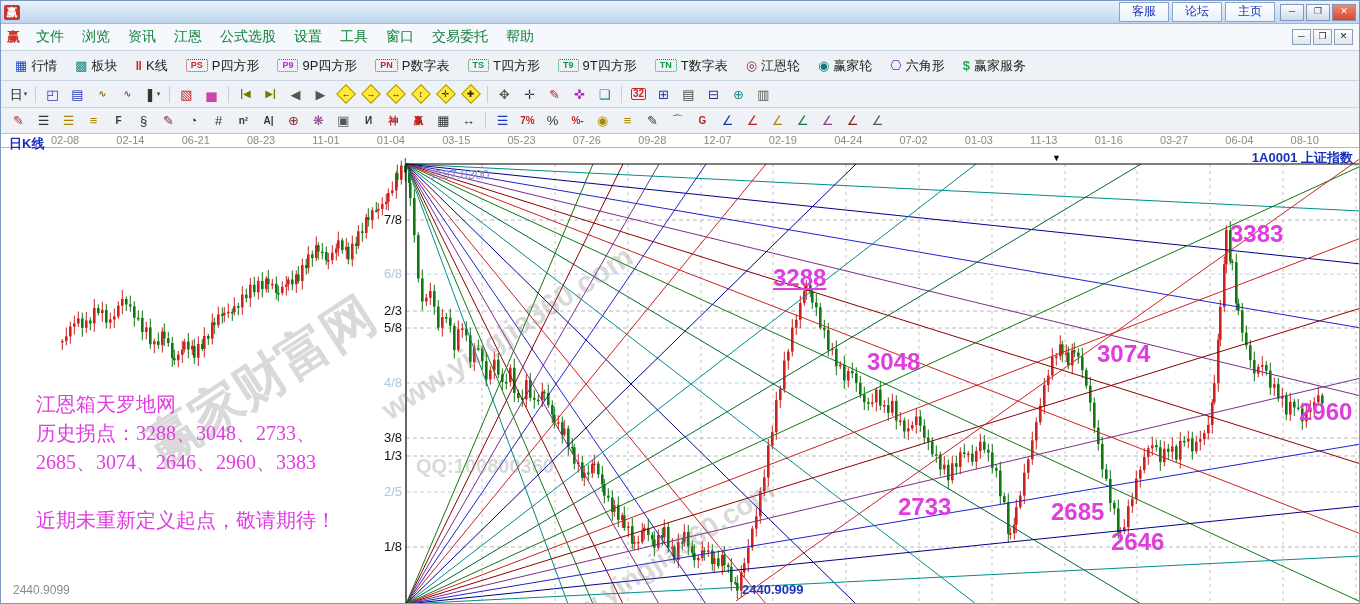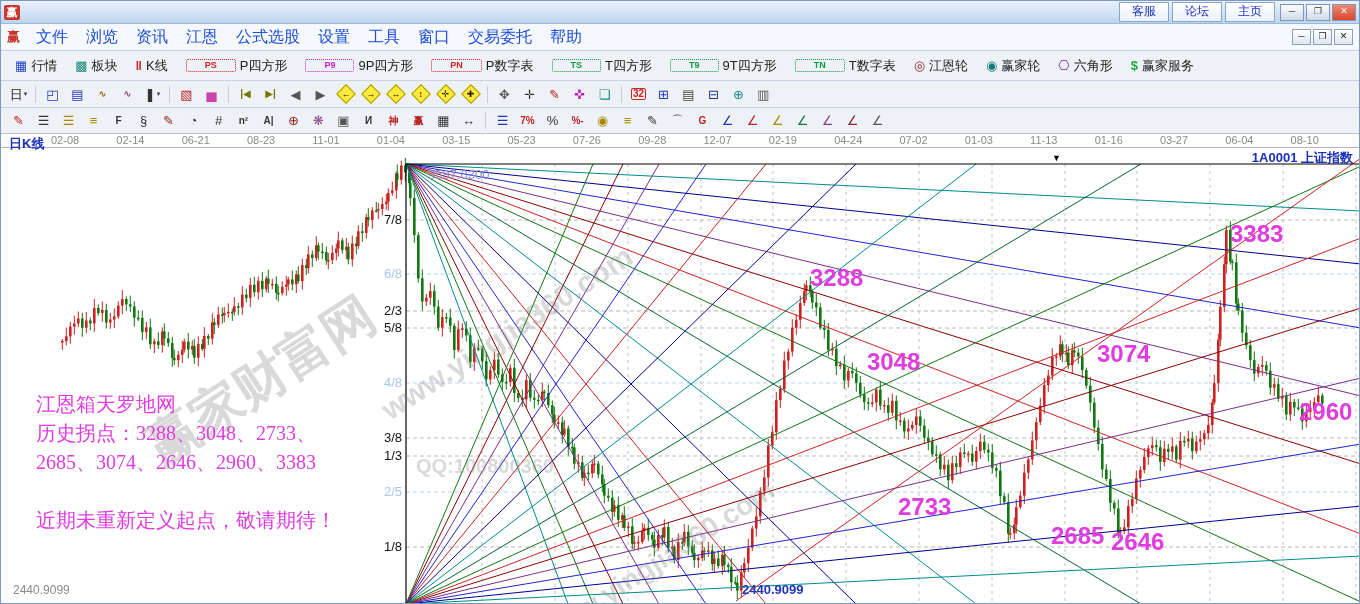--- a/index.html
+++ b/index.html
@@ -9,27 +9,27 @@
   .titlebar{height:22px;flex:0 0 22px;display:flex;align-items:center;background:linear-gradient(#eaf2fc,#bed5ee);border-bottom:1px solid #9db9d9;padding:0 3px;}
   .applogo{width:16px;height:15px;background:#c9372c;color:#fff;font-size:11px;line-height:15px;text-align:center;font-weight:bold;margin-right:5px;border-radius:2px;}
   .apptitle{font-size:12px;color:#111;white-space:nowrap;}
   .tb-spacer{flex:1;}
   .quicklink{height:18px;padding:0 12px;margin-right:3px;background:linear-gradient(#ffffff,#e9f1fa);border:1px solid #8aa5cc;color:#1a2fbb;font-size:12px;line-height:16px;cursor:default;}
   .winbtn{width:22px;height:15px;margin-left:2px;border:1px solid #7e97bb;background:linear-gradient(#fdfdfd,#cfd9e8);font-size:9px;line-height:13px;text-align:center;color:#333;}
   .winbtn.close{background:linear-gradient(#f0876f,#d6482f);color:#fff;font-weight:bold;}
   
   .menubar{height:26px;flex:0 0 26px;display:flex;align-items:center;background:#f5f8fc;border-bottom:1px solid #c8d4e2;padding:0 4px;}
   .menulogo{color:#c9372c;font-weight:bold;font-size:13px;margin:0 7px 0 2px;}
-  .menu-item{font-size:16px;color:#1d4ed8;padding:2px 9px;cursor:default;}
+  .menu-item{font-size:14px;color:#15803d;padding:2px 9px;cursor:default;}
   .mdiwin{width:17px;height:14px;border:1px solid #8d9db5;background:linear-gradient(#fff,#dde5ef);font-size:9px;line-height:12px;text-align:center;color:#222;margin-left:2px;}
   
   .toolbar1{height:29px;flex:0 0 29px;display:flex;align-items:center;background:#eef2f7;border-bottom:1px solid #c8d4e2;padding:0 6px;gap:2px;}
   .t1btn{display:flex;align-items:center;gap:4px;background:none;border:1px solid transparent;padding:2px 7px;font-family:inherit;font-size:13px;color:#222;cursor:default;}
   .glyphico{font-size:13px;font-weight:bold;}
-  .boxico{font-size:9px;font-weight:bold;border:1px dotted;padding:0 18px;border-radius:2px;line-height:11px;}
+  .boxico{font-size:9px;font-weight:bold;border:1px dotted;padding:0 4px;border-radius:2px;line-height:11px;}
   .toolbar2{height:26px;flex:0 0 26px;display:flex;align-items:center;background:#eef2f7;border-bottom:1px solid #c8d4e2;padding:0 5px;}
   .toolbar3{height:25px;flex:0 0 25px;display:flex;align-items:center;background:#eef2f7;border-bottom:1px solid #b9c6d6;padding:0 5px;}
   .tbtn{width:25px;height:21px;display:flex;align-items:center;justify-content:center;background:none;border:1px solid transparent;padding:0;cursor:default;font-family:inherit;}
   .gly{font-size:13px;line-height:1;}
   .gly.small{font-size:10px;font-weight:bold;}
   .sep{width:1px;height:17px;background:#c4cedb;margin:0 4px;flex:0 0 1px;}
   .dd{font-size:7px;color:#444;margin-left:1px;}
   .dia{width:12px;height:12px;background:#ffe93a;border:1px solid #a89a00;transform:rotate(45deg);display:flex;align-items:center;justify-content:center;}
   .diach{transform:rotate(-45deg);font-size:9px;color:#222;font-weight:bold;line-height:1;}
   
@@ -1150,26 +1150,26 @@
         <span class="frac muted" style="top: 132px;">6/8</span>
         <span class="frac" style="top: 169px;">2/3</span>
         <span class="frac" style="top: 186px;">5/8</span>
         <span class="frac muted" style="top: 241px;">4/8</span>
         <span class="frac" style="top: 296px;">3/8</span>
         <span class="frac" style="top: 314px;">1/3</span>
         <span class="frac muted" style="top: 350px;">2/5</span>
         <span class="frac" style="top: 405px;">1/8</span>
         <span class="ann topvalue" style="left: 427px; top: 33px;">3587.0300</span>
         <span class="ann pivot" style="left: 1229px; top: 86px;">3383</span>
-        <span class="ann pivot" style="left: 809px; top: 130px;">3288</span>
+        <span class="ann pivot" style="left: 772px; top: 130px; text-decoration: underline;">3288</span>
         <span class="ann pivot" style="left: 866px; top: 214px;">3048</span>
         <span class="ann pivot" style="left: 1096px; top: 206px;">3074</span>
         <span class="ann pivot" style="left: 1298px; top: 264px;">2960</span>
         <span class="ann pivot" style="left: 897px; top: 359px;">2733</span>
-        <span class="ann pivot" style="left: 1050px; top: 388px;">2685</span>
+        <span class="ann pivot" style="left: 1050px; top: 364px;">2685</span>
         <span class="ann pivot" style="left: 1110px; top: 394px;">2646</span>
         <span class="ann gray" style="left: 12px; top: 449px;">2440.9099</span>
         <span class="ann blue" style="left: 741px; top: 448px;">2440.9099</span>
         <span class="ann marker" style="left: 1051px; top: 19px;">▼</span>
       </div>
     <div class="notes" id="notes">
         <div>江恩箱天罗地网</div>
         <div>历史拐点：3288、3048、2733、</div>
         <div>2685、3074、2646、2960、3383</div>
         <div></div>

